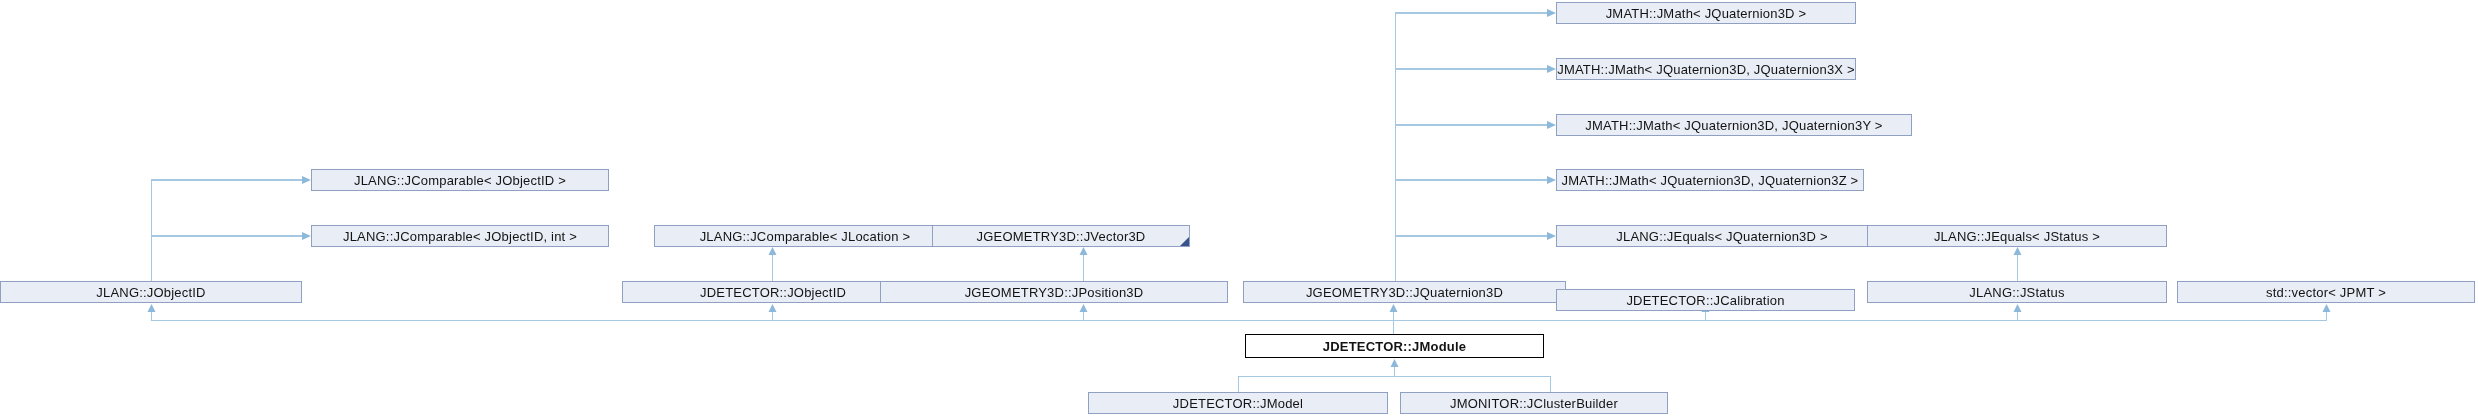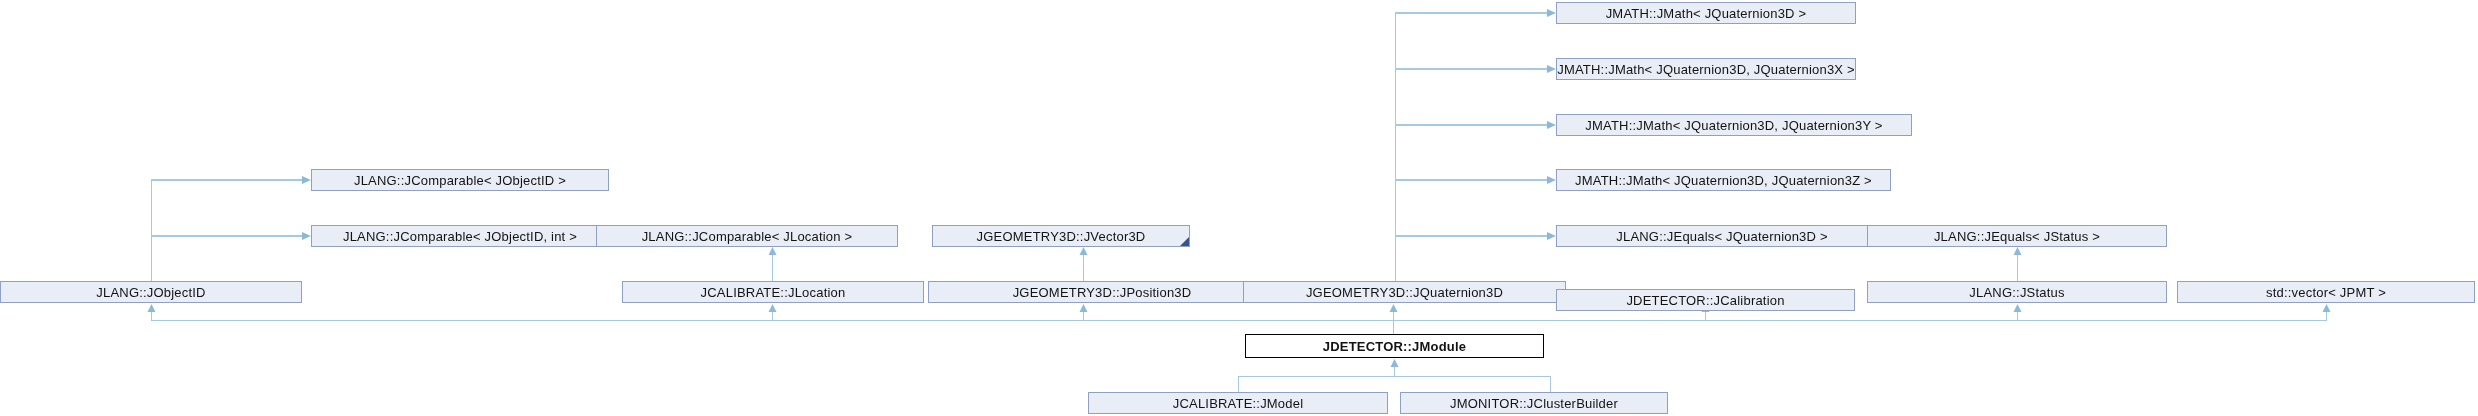--- a/index.html
+++ b/index.html
@@ -70,38 +70,38 @@
     </g>
     <g>
       <path d="M1238.5 392 V376.5 H1550.5 V392 M1394.5 376 V366"></path>
       <polygon points="1394.5,359 1390.5,367 1398.5,367"></polygon>
     </g>
   </svg>
 
   <div class="node" style="left:1556px;top:2px;width:300px">JMATH::JMath&lt; JQuaternion3D &gt;</div>
   <div class="node" style="left:1556px;top:58px;width:300px">JMATH::JMath&lt; JQuaternion3D, JQuaternion3X &gt;</div>
   <div class="node" style="left:1556px;top:114px;width:356px">JMATH::JMath&lt; JQuaternion3D, JQuaternion3Y &gt;</div>
-  <div class="node" style="left:1556px;top:169px;width:335px">JMATH::JMath&lt; JQuaternion3D, JQuaternion3Z &gt;</div>
+  <div class="node" style="left:1556px;top:169px;width:308px">JMATH::JMath&lt; JQuaternion3D, JQuaternion3Z &gt;</div>
 
   <div class="node" style="left:311px;top:169px;width:298px">JLANG::JComparable&lt; JObjectID &gt;</div>
   <div class="node" style="left:311px;top:225px;width:298px">JLANG::JComparable&lt; JObjectID, int &gt;</div>
-  <div class="node" style="left:596px;top:225px;width:302px">JLANG::JComparable&lt; JLocation &gt;</div>
+  <div class="node" style="left:654px;top:225px;width:302px">JLANG::JComparable&lt; JLocation &gt;</div>
   <div class="node" style="left:932px;top:225px;width:258px">
     <span>JGEOMETRY3D::JVector3D</span>
     <span class="fold"></span>
   </div>
   <div class="node" style="left:1556px;top:225px;width:332px">JLANG::JEquals&lt; JQuaternion3D &gt;</div>
   <div class="node" style="left:1867px;top:225px;width:300px">JLANG::JEquals&lt; JStatus &gt;</div>
 
   <div class="node" style="left:0px;top:281px;width:302px">JLANG::JObjectID</div>
-  <div class="node" style="left:622px;top:281px;width:302px">JCALIBRATE::JLocation</div>
-  <div class="node" style="left:928px;top:281px;width:348px">JGEOMETRY3D::JPosition3D</div>
+  <div class="node" style="left:622px;top:281px;width:302px">JDETECTOR::JObjectID</div>
+  <div class="node" style="left:880px;top:281px;width:348px">JGEOMETRY3D::JPosition3D</div>
   <div class="node" style="left:1243px;top:281px;width:323px">JGEOMETRY3D::JQuaternion3D</div>
   <div class="node" style="left:1556px;top:289px;width:299px">JDETECTOR::JCalibration</div>
   <div class="node" style="left:1867px;top:281px;width:300px">JLANG::JStatus</div>
   <div class="node" style="left:2177px;top:281px;width:298px">std::vector&lt; JPMT &gt;</div>
 
   <div class="node current" style="left:1245px;top:334px;width:299px">JDETECTOR::JModule</div>
 
-  <div class="node" style="left:1088px;top:392px;width:300px">JCALIBRATE::JModel</div>
+  <div class="node" style="left:1088px;top:392px;width:300px">JDETECTOR::JModel</div>
   <div class="node" style="left:1400px;top:392px;width:268px">JMONITOR::JClusterBuilder</div>
 
 </div>
 
 </body></html>

